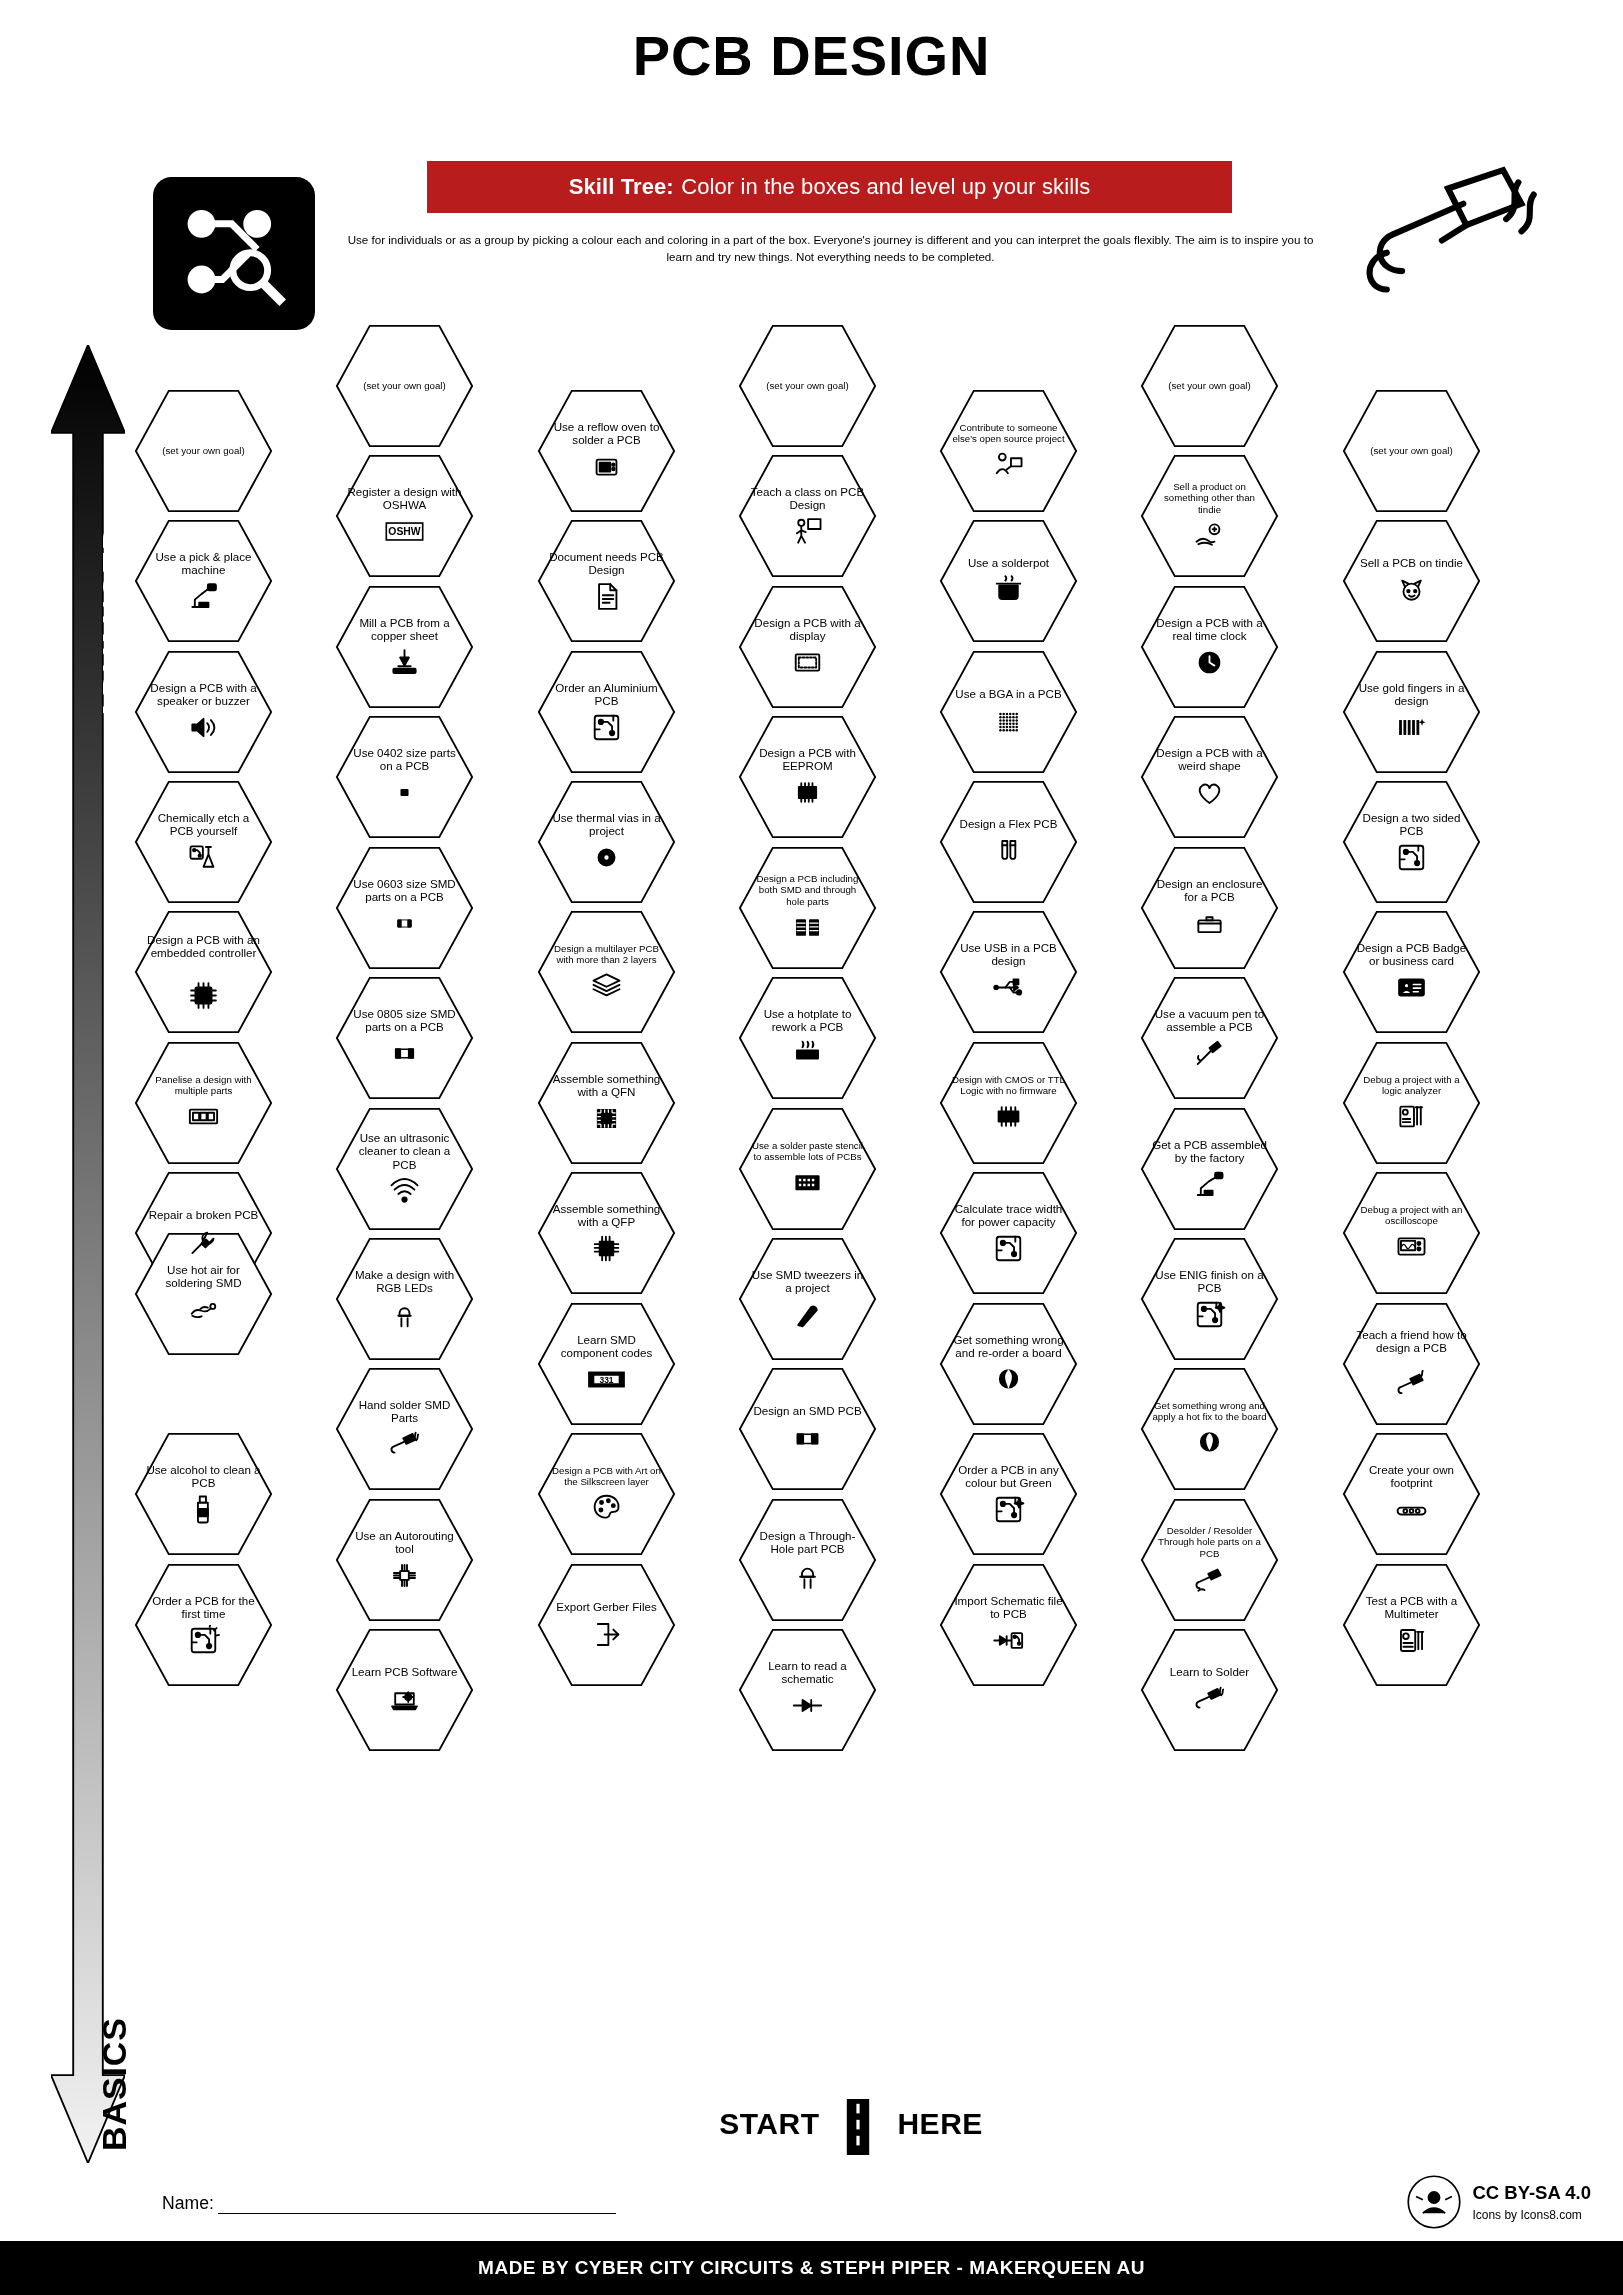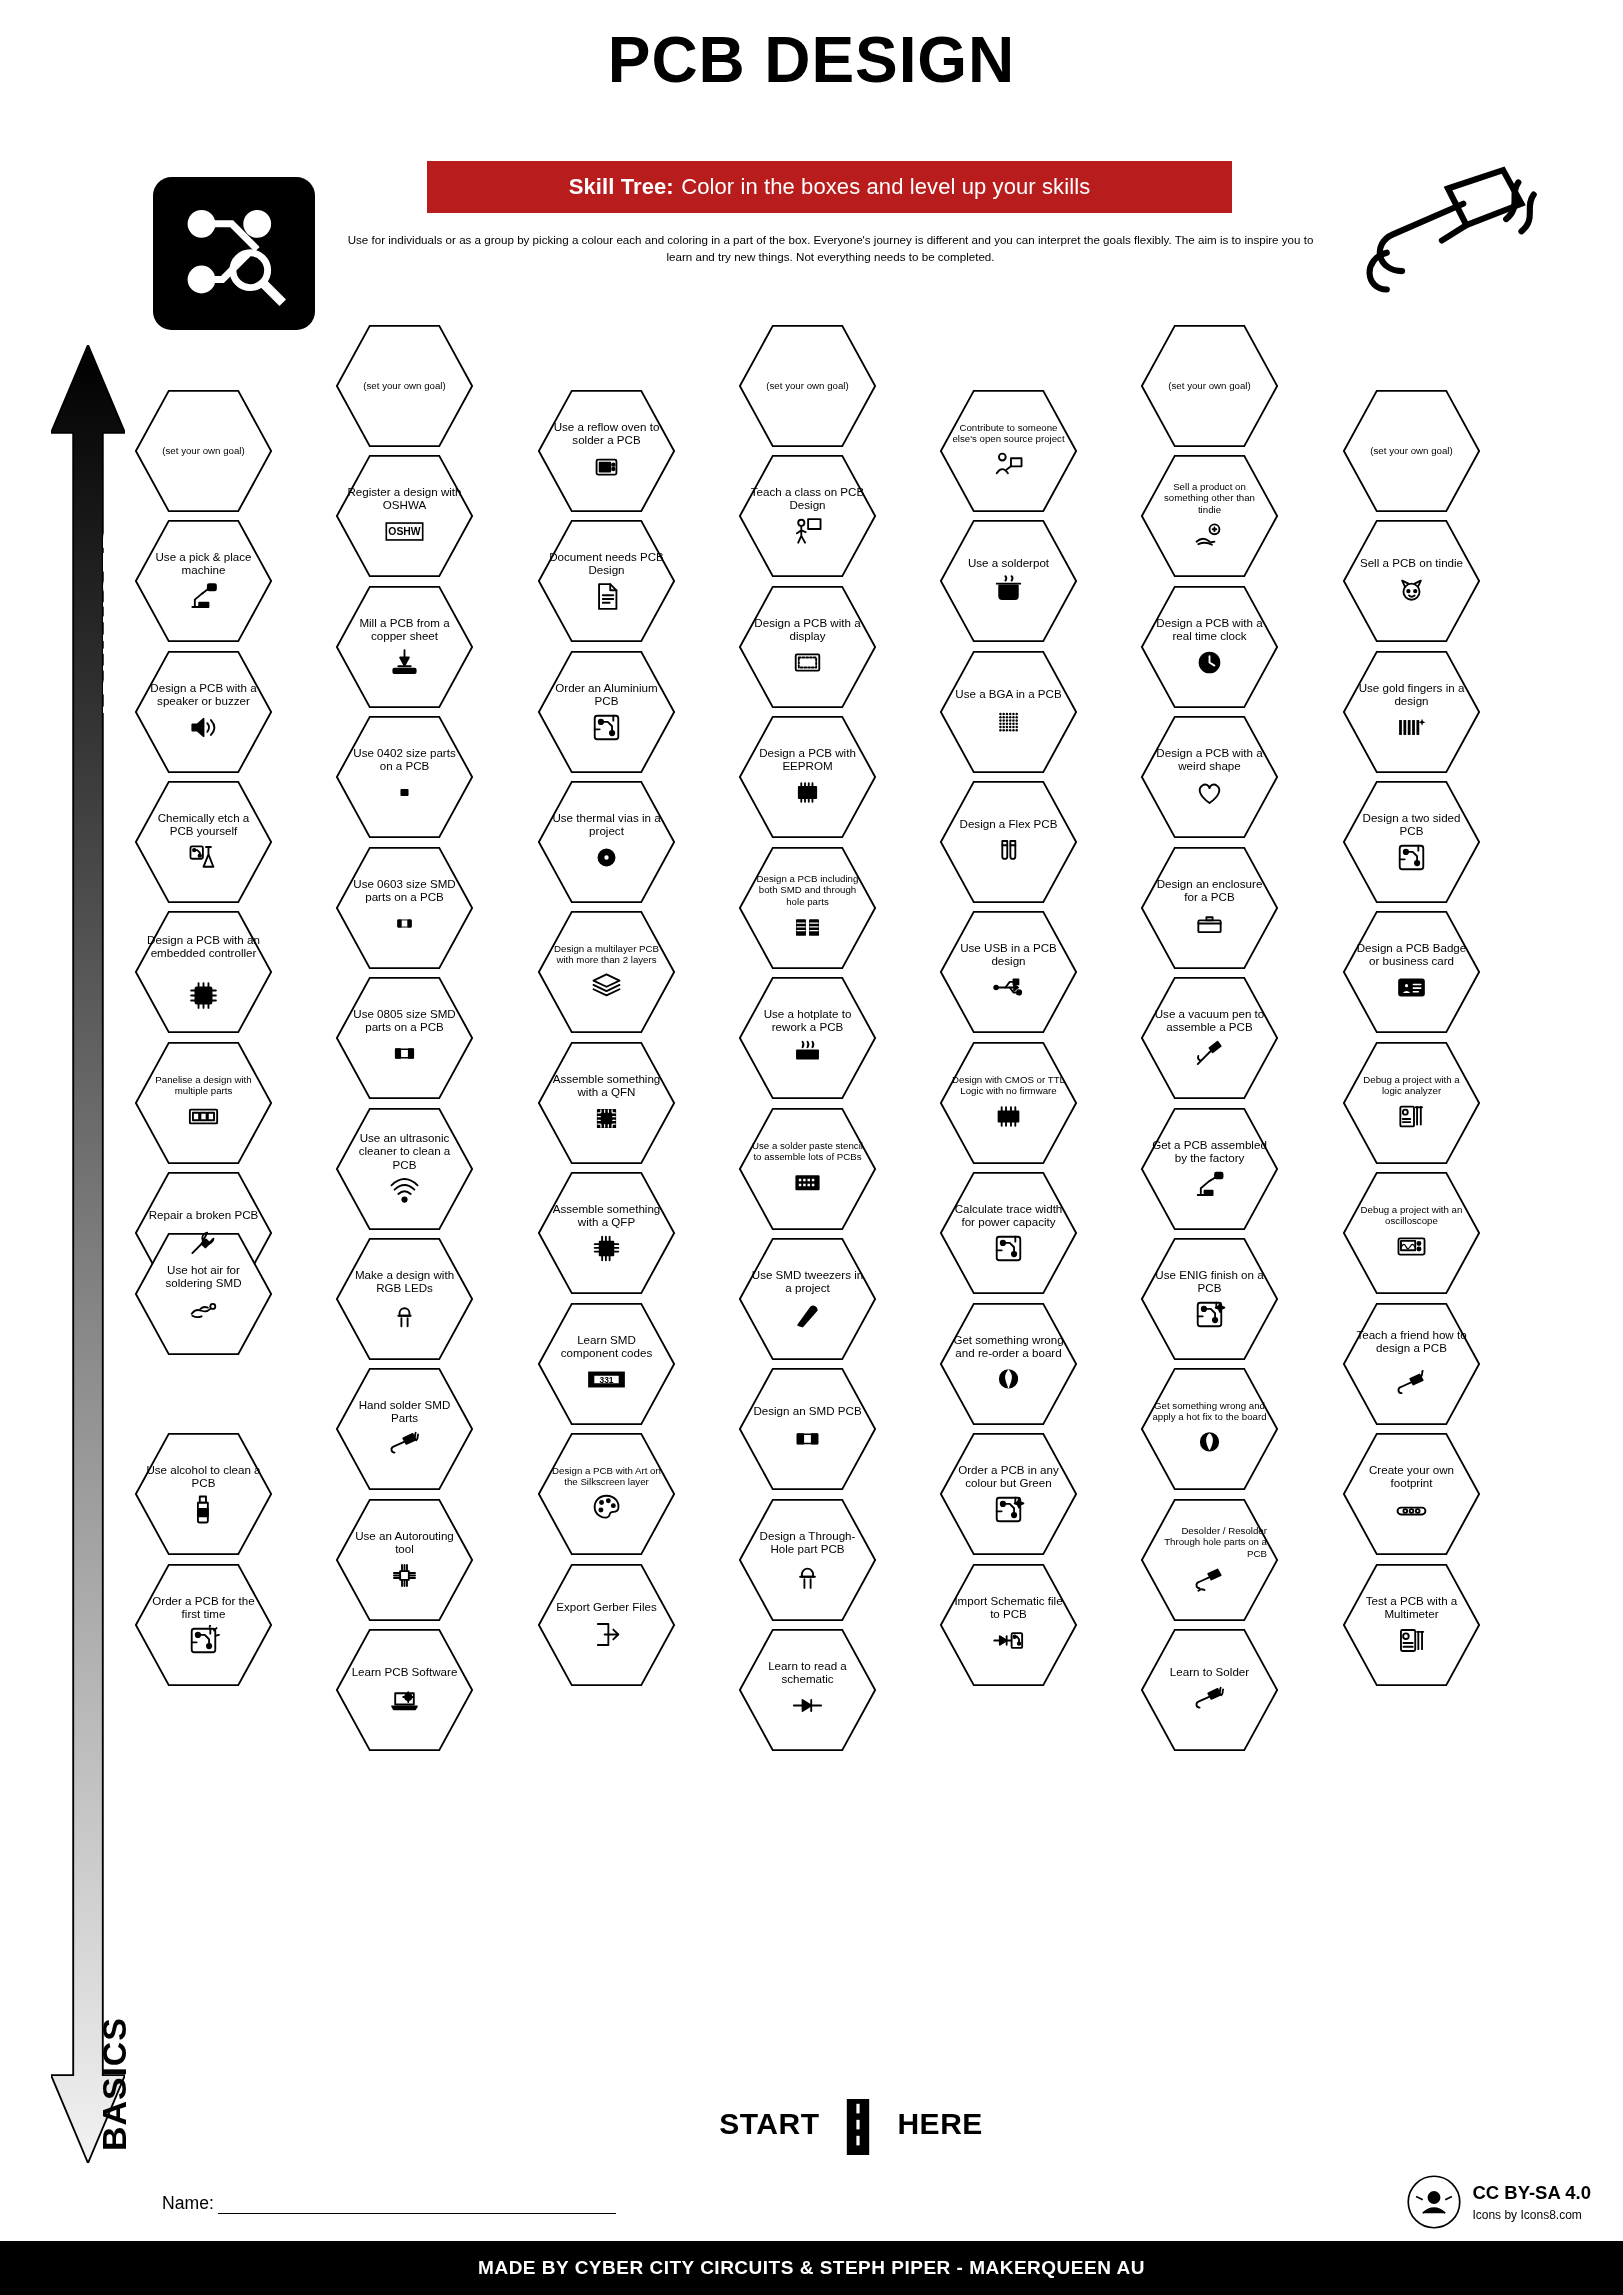--- a/index.html
+++ b/index.html
@@ -11,21 +11,21 @@
     font-family: "Liberation Sans", sans-serif;
     color: #000;
     position: relative;
     overflow: hidden;
   }
 
   
   #title {
     position:absolute; top:28px; left:0; width:1623px;
     text-align:center;
-    font-size: 64px;
+    font-size: 56px;
     font-weight: 800;
     letter-spacing: 0.9px;
     line-height: 1;
   }
   #subtitle-bar {
     position:absolute; top:161px; left:427px;
     width: 805px; height: 52px;
     background:#b91c1c; color:#fff;
     display:flex; align-items:center; justify-content:center;
     font-size: 22px;
@@ -1170,21 +1170,21 @@
         </svg>
       </div>
       <div class="txt">Get something wrong and apply a hot fix to the board</div>
       <div class="ico">
         <svg viewBox="0 0 100 100" fill="none" stroke="#000" stroke-width="6" stroke-linecap="round" stroke-linejoin="round">
           <circle cx="50" cy="48" r="28" fill="#000"></circle>
           <path d="M50 20 q-22 16 0 56 q22 -40 0 -56" fill="#fff" stroke="none"></path>
         </svg>
       </div>
     </div>
-    <div class="hex small" style="left: 1140px; top: 1498px; text-align: right;">
+    <div class="hex small" style="left: 1140px; top: 1498px;">
       <div class="hexbg">
         <svg viewBox="0 0 300 268" preserveAspectRatio="none">
           <polygon points="75,4 225,4 296,134 225,264 75,264 4,134" fill="#ffffff" stroke="#000000" stroke-width="4"></polygon>
         </svg>
       </div>
       <div class="txt">Desolder / Resolder Through hole parts on a PCB</div>
       <div class="ico">
         <svg viewBox="0 0 100 100" fill="none" stroke="#000" stroke-width="6" stroke-linecap="round" stroke-linejoin="round">
           <path d="M18 78 c-12 0 -14 -16 -2 -20 L56 40"></path>
           <path d="M46 32 l30 -14 l10 18 l-30 14 Z" fill="#000"></path>

